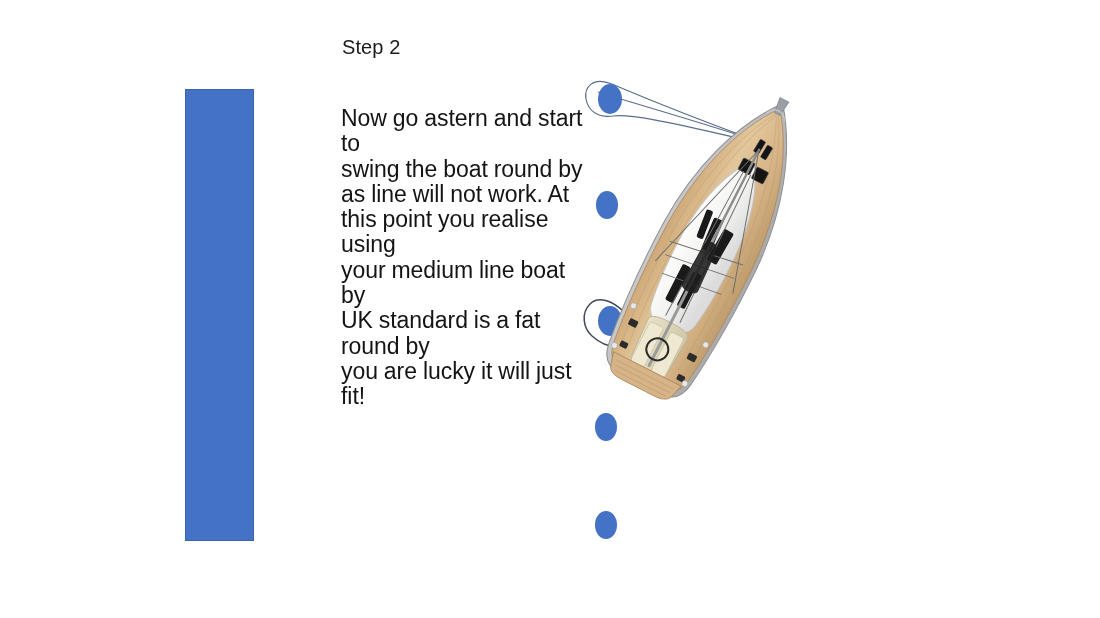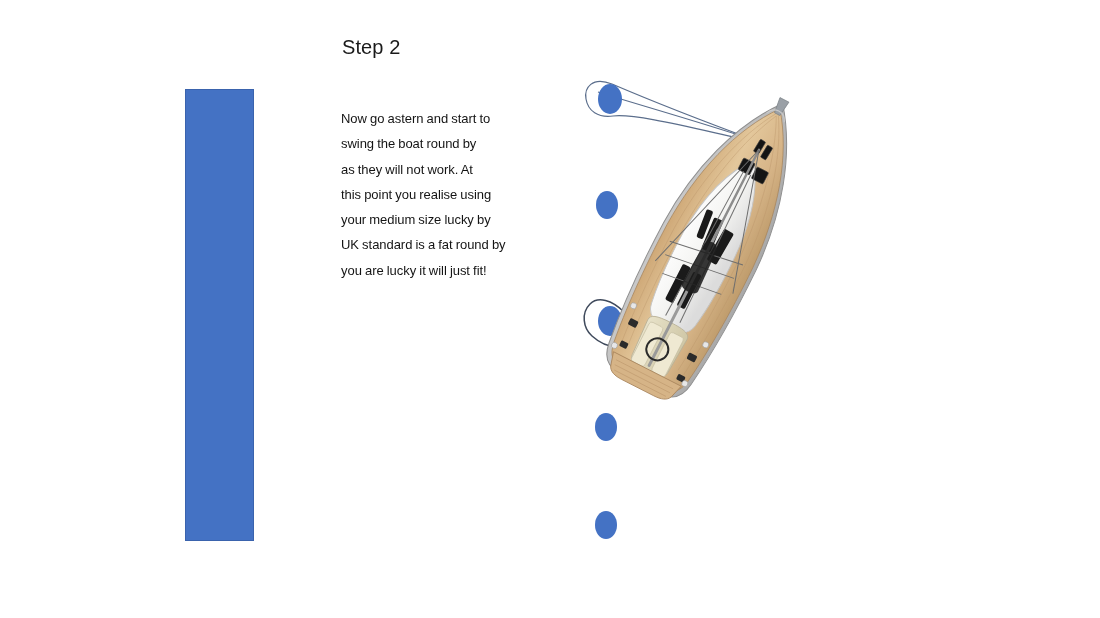--- a/index.html
+++ b/index.html
@@ -26,21 +26,21 @@
     line-height: 27px;
     color: #1a1a1a;
     letter-spacing: 0.1px;
     white-space: pre;
   }
   .body-text {
     position: absolute;
     left: 341px;
     top: 106px;
     width: 244px;
-    font-size: 13px;
+    font-size: 23px;
     line-height: 25.3px;
     color: #141414;
     letter-spacing: -0.05px;
     text-align: left;
     word-spacing: -0.4px;
   }
   .dock {
     position: absolute;
     left: 185px;
     top: 89px;
@@ -74,23 +74,23 @@
 
 <div id="slide">
 
   <div class="dock"></div>
 
   <div class="slide-title">Step 2</div>
 
   <div class="body-text">
     <div>Now go astern and start to</div>
     <div>swing the boat round by</div>
-    <div>as they will not work. At</div>
+    <div>as line will not work. At</div>
     <div>this point you realise using</div>
-    <div>your medium size lucky by</div>
+    <div>your medium line boat by</div>
     <div>UK standard is a fat round by</div>
     <div>you are lucky it will just fit!</div>
   </div>
 
   <svg class="rope-svg" width="1100" height="618" viewBox="0 0 1100 618">
 
     <g>
       <path d="M 757 141 C 700 120 640 96 612 84 C 592 76 584 88 586 99
                C 588 111 598 118 613 116 C 636 113 700 130 757 142 Z" fill="none" stroke="#5b6e8c" stroke-width="1.2"></path>
       <path d="M 757 141 C 700 122 636 104 598 92" fill="none" stroke="#5b6e8c" stroke-width="1.1"></path>

